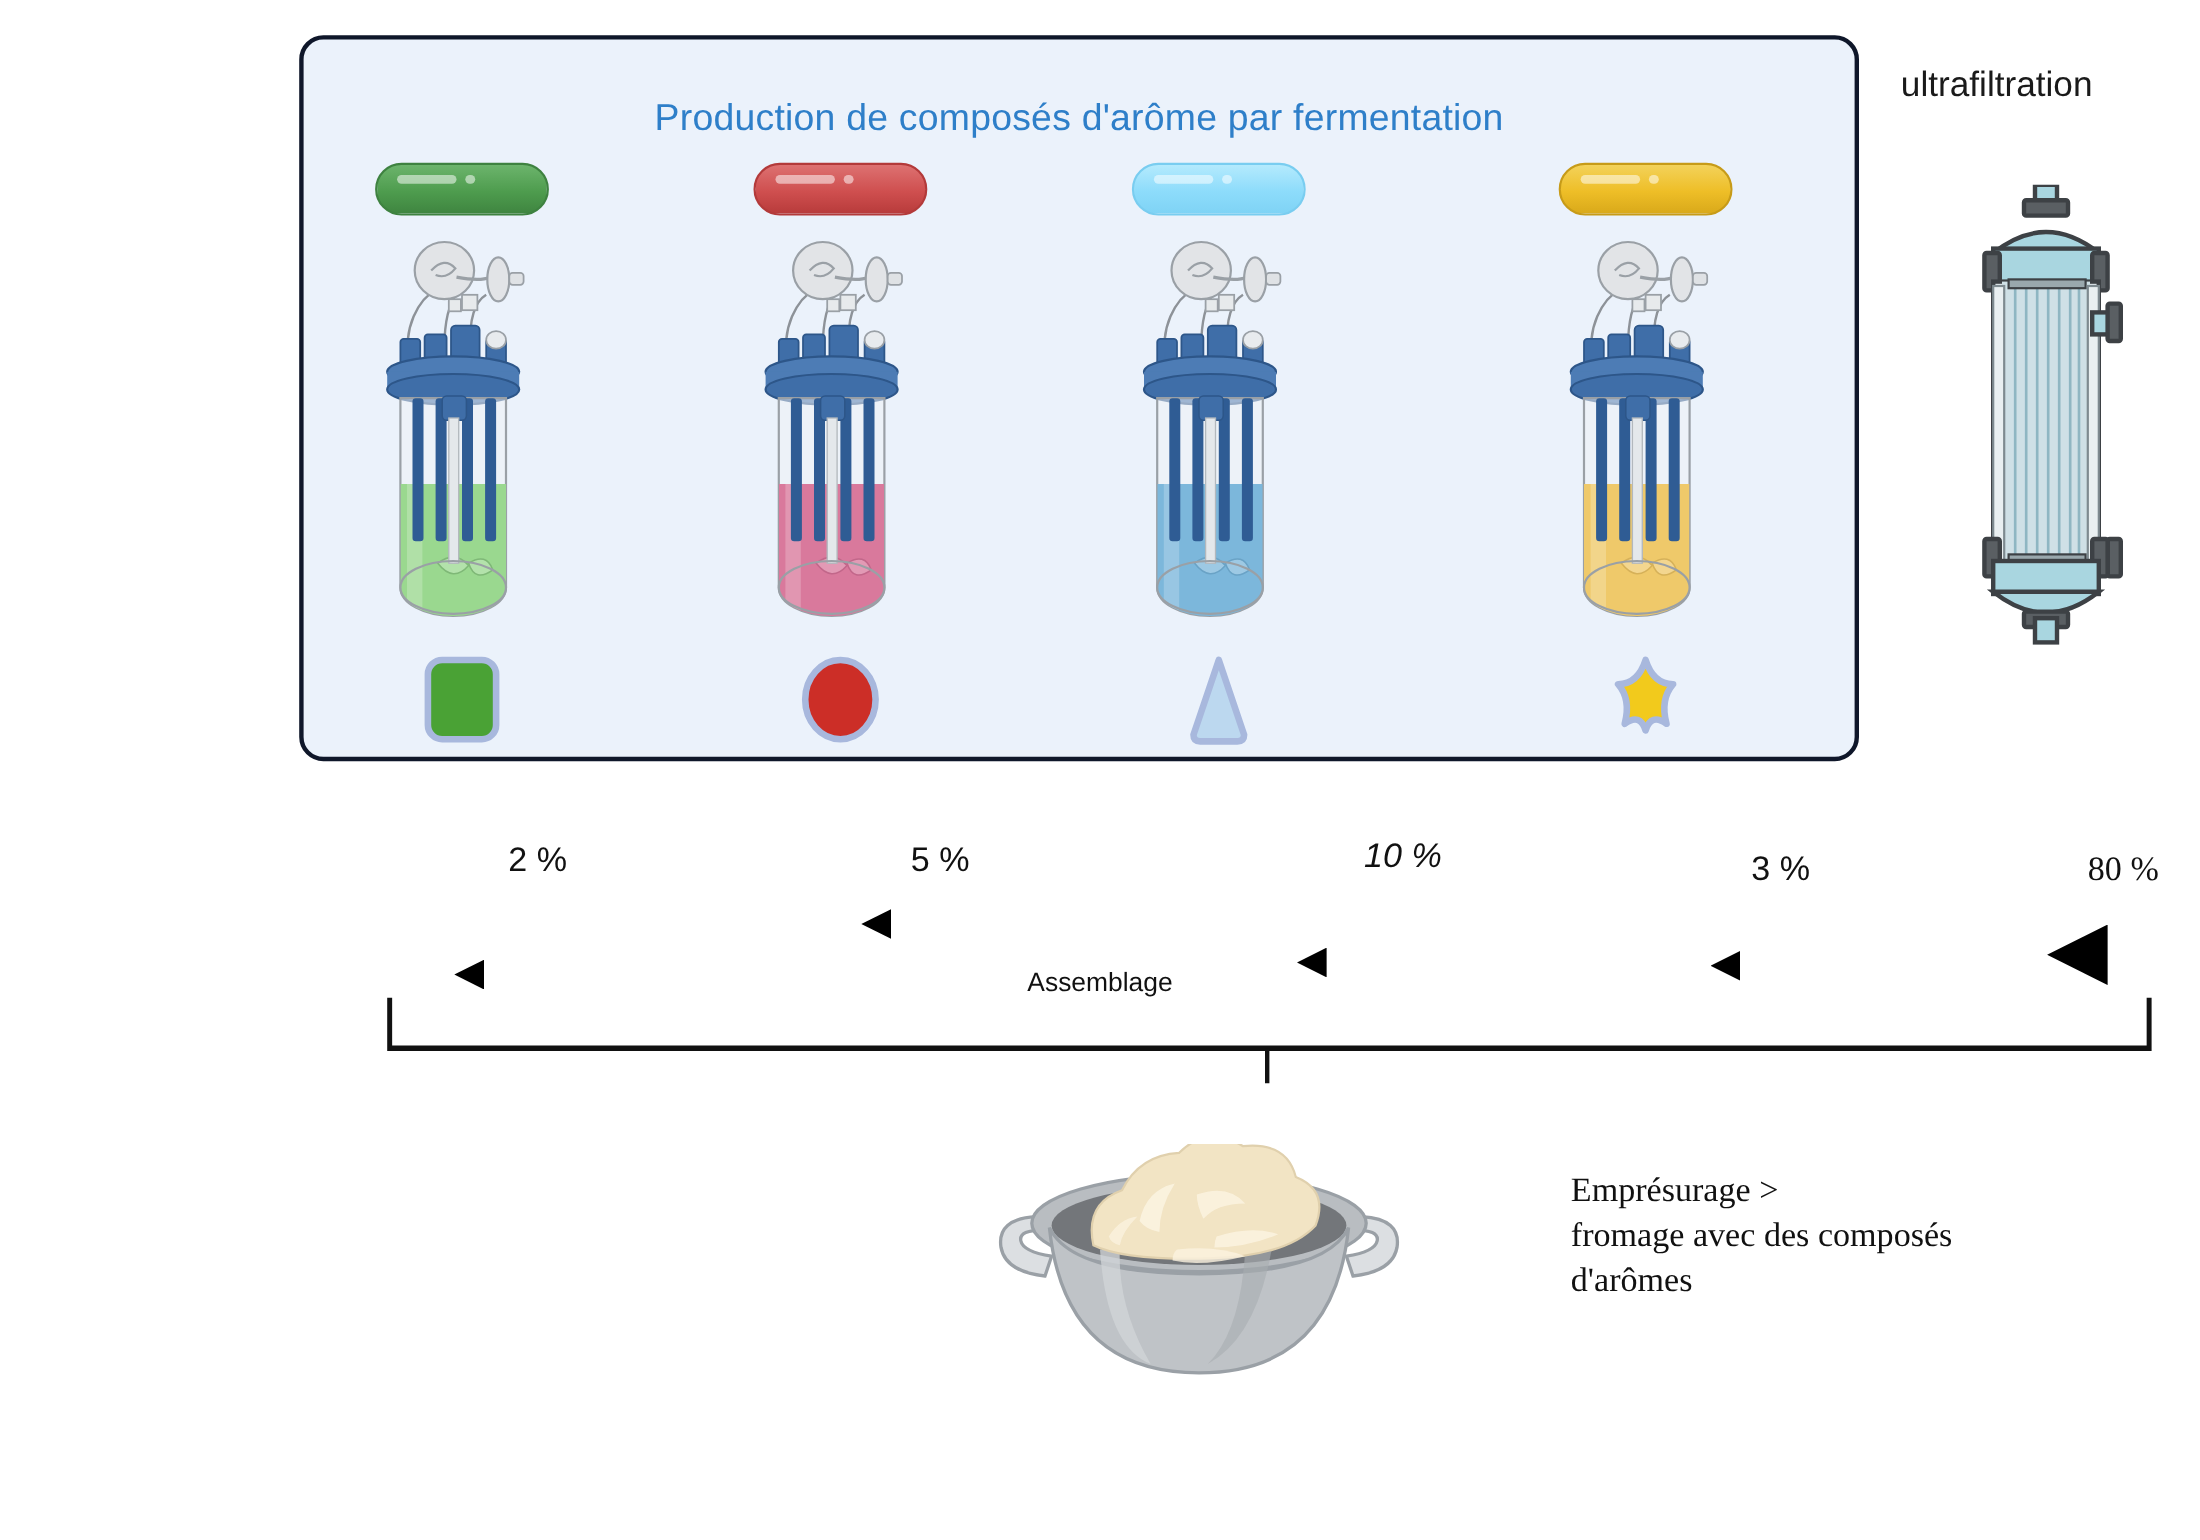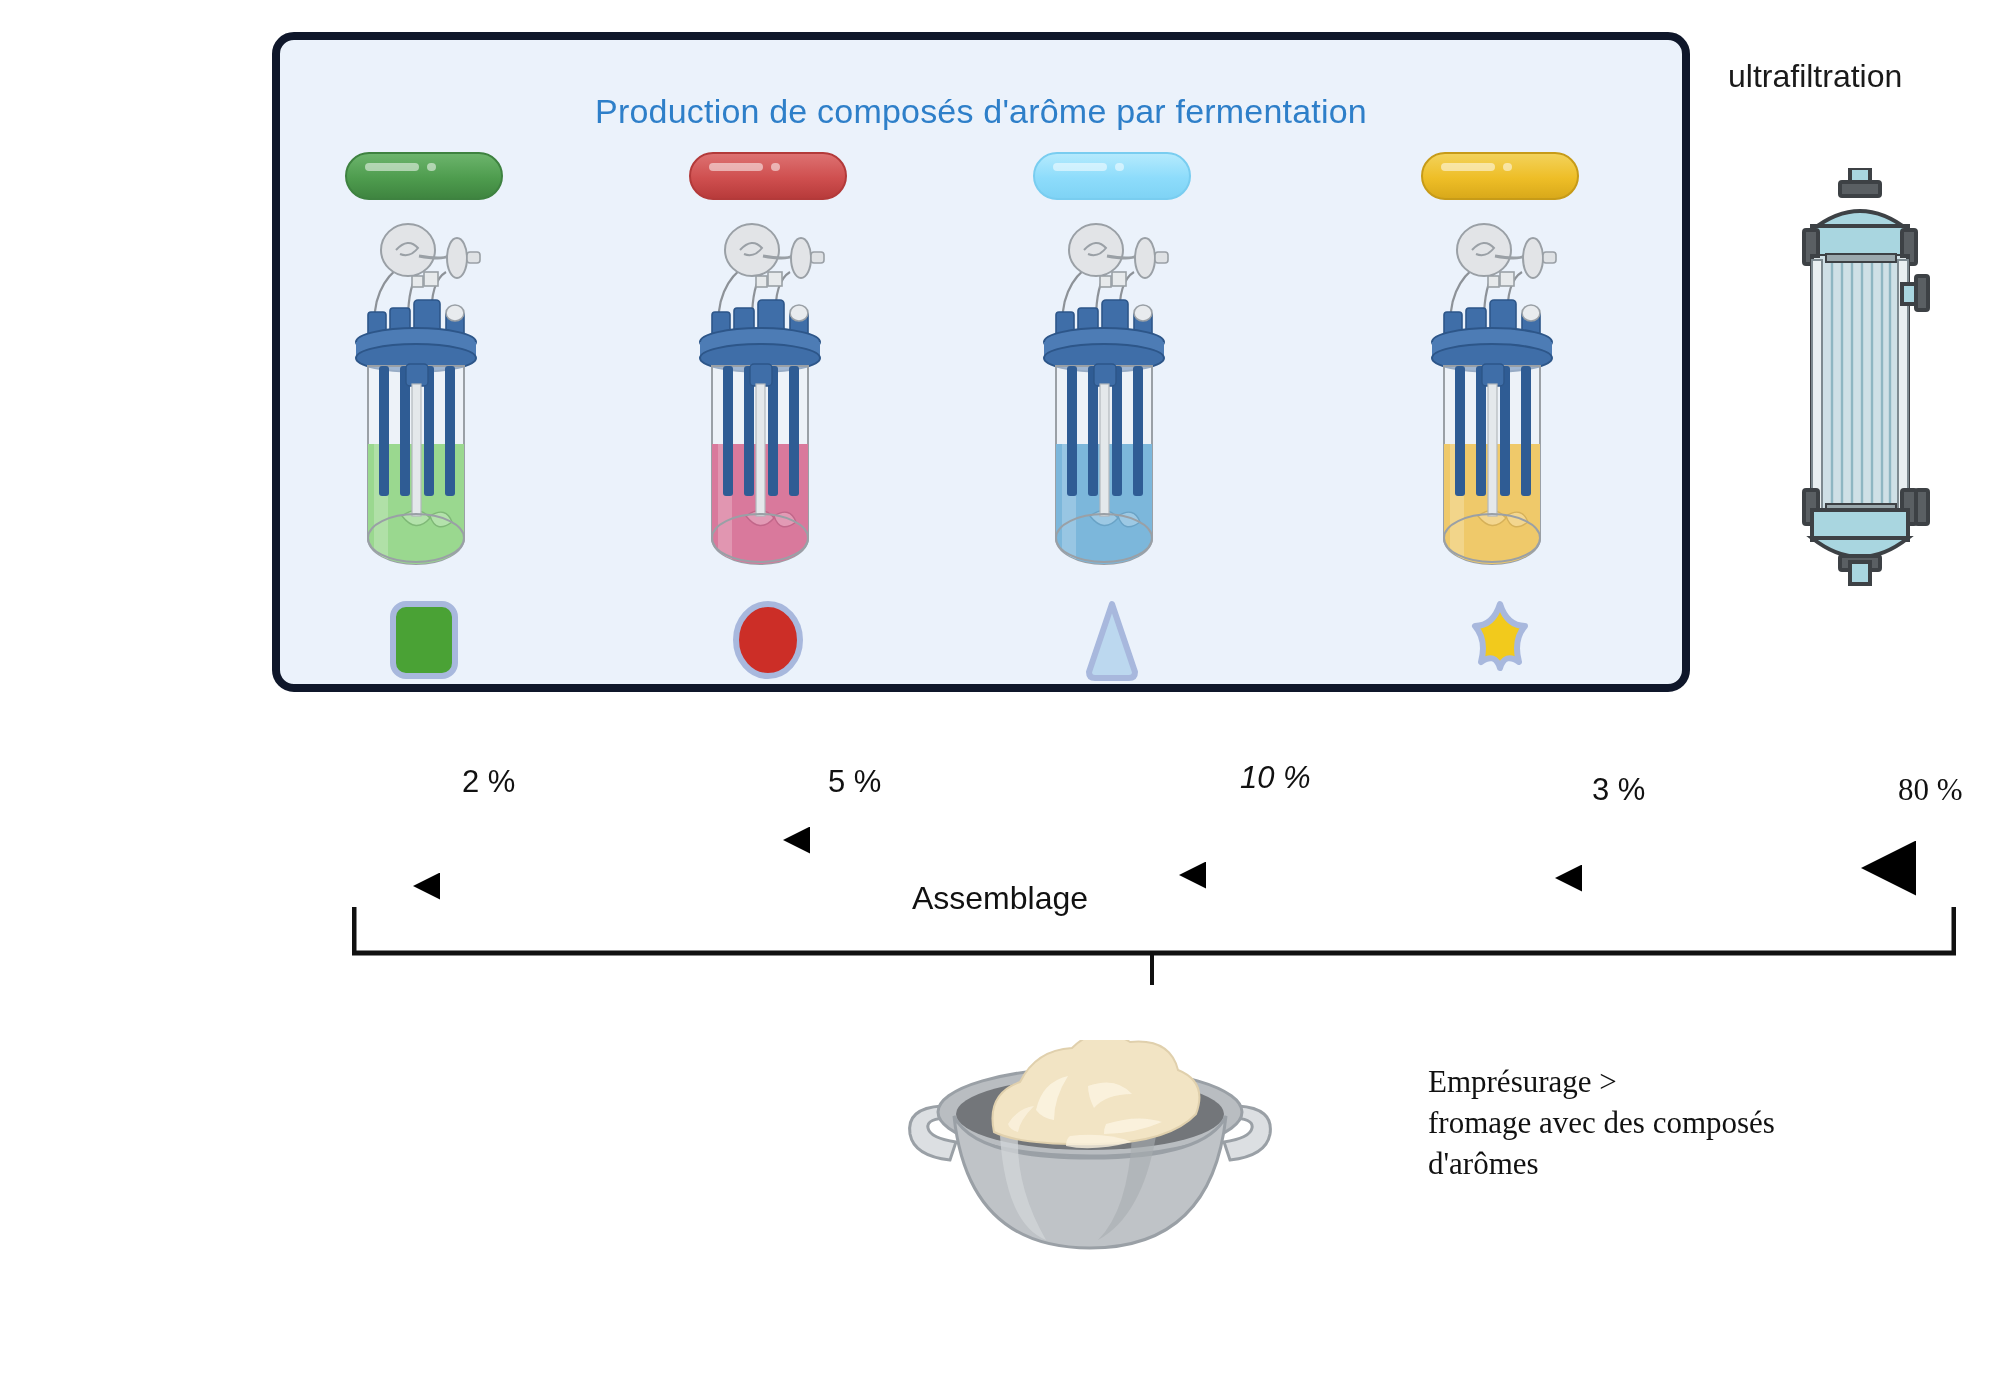--- a/index.html
+++ b/index.html
@@ -4,21 +4,21 @@
 <style>
   html,body{margin:0;padding:0;background:#ffffff;}
   body{width:2000px;height:1400px;position:relative;overflow:hidden;
        font-family:"Liberation Sans","DejaVu Sans",sans-serif;color:#000;}
 
   .stage{position:absolute;inset:0;}
 
   
   #ferm-panel{
     position:absolute;left:272px;top:32px;width:1418px;height:660px;
-    background:#ebf2fb;border:8px solid #0f172a;border-radius:22px;box-sizing:border-box;
+    background:#ebf2fb;border:4px solid #0f172a;border-radius:22px;box-sizing:border-box;
   }
   #ferm-title{
     position:absolute;left:0;top:52px;width:100%;text-align:center;
     font-size:34px;color:#2e7fc9;letter-spacing:.2px;
   }
 
   .column{position:absolute;top:0;width:240px;height:100%;}
 
   
   .bact{position:absolute;left:50%;top:112px;transform:translateX(-50%);
@@ -41,21 +41,21 @@
   #uf-label{position:absolute;left:1728px;top:58px;width:280px;font-size:32px;color:#1a1a1a;}
   #uf-module{position:absolute;left:1790px;top:168px;width:140px;height:460px;}
 
   
   .arrow{position:absolute;}
   .pct{position:absolute;font-size:31px;color:#111;white-space:nowrap;}
 
   
   #bracket{position:absolute;left:352px;top:905px;width:1604px;height:80px;}
   #assemblage-label{position:absolute;left:0;top:880px;width:2000px;text-align:center;
-                    font-size:32px;color:#111;}
+                    font-size:24px;color:#111;}
 
   
   #bowl{position:absolute;left:890px;top:1040px;width:400px;height:240px;}
 
   
   #caption{position:absolute;left:1428px;top:1062px;width:540px;
            font-size:31px;line-height:1.32;color:#111;font-family:Liberation Serif, serif;}
   #caption div{white-space:nowrap;}
 </style>
 </head>

